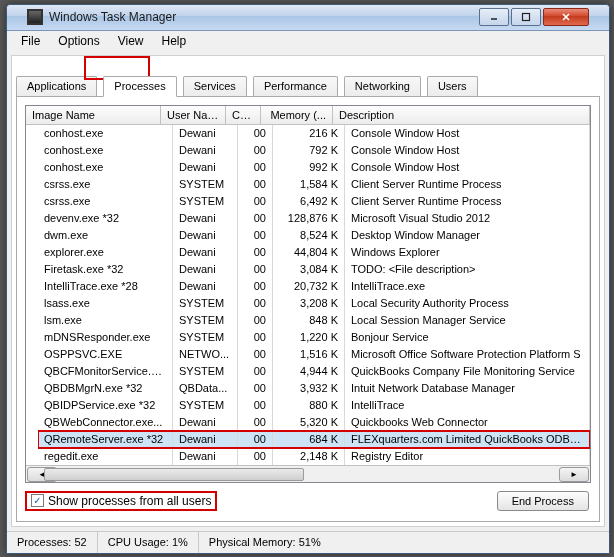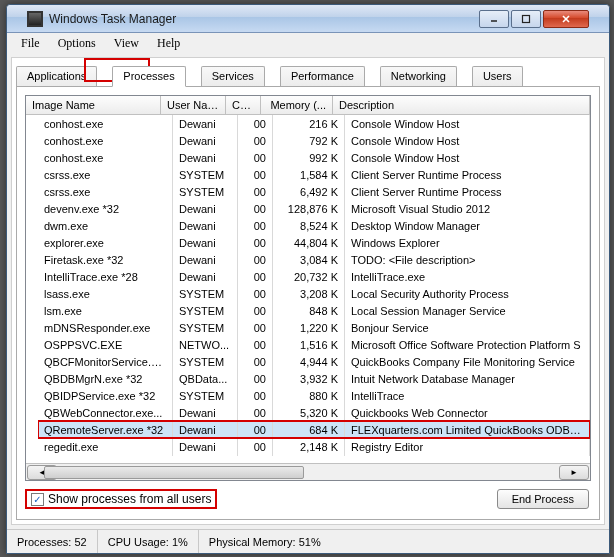--- a/index.html
+++ b/index.html
@@ -22,24 +22,24 @@
   .title-text { flex:1; color:#1a1a1a; font-size:12px; }
   .win-btns { display:flex; gap:0; }
   .win-btn { width:30px; height:18px; border:1px solid #5a6f8c; border-radius:2px; margin-left:2px;
     display:flex; align-items:center; justify-content:center; font-size:10px; cursor:pointer;
     background:linear-gradient(to bottom,#e6eef8,#c6d6ec); }
   .win-btn.close { width:46px; background:linear-gradient(to bottom,#e98a7b,#d44829 45%,#c33b1e 46%,#e0694f);
     border-color:#8a2a16; color:#fff; font-weight:bold; }
   .win-btn svg { width:10px; height:10px; }
 
   .menubar { height:20px; background:#f0f0f0; display:flex; align-items:center; padding:0 6px; gap:2px; }
-  .menu-item { padding:16px 8px; cursor:pointer;font-family:Liberation Serif, serif; }
+  .menu-item { padding:16px 8px; cursor:pointer; }
 
   .client { flex:1; background:#fff; margin:4px; display:flex; flex-direction:column; border:1px solid #d0d0d0; }
-  .tabs { display:flex; padding:8px 4px 0 4px; background:#fff; gap:16px; }
+  .tabs { display:flex; padding:20px 4px 0 4px; background:#fff; gap:7px; }
   .tab { padding:3px 10px 4px 10px; border:1px solid #aaa; border-bottom:none; margin-right:-1px;
     background:linear-gradient(to bottom,#f8f8f8,#ececec); font-size:11px; cursor:pointer;
     border-radius:2px 2px 0 0; position:relative; }
   .tab.active { background:#fff; z-index:2; border-bottom:1px solid #fff; margin-bottom:-1px; }
   .tab-highlight { position:absolute; border:2px solid #d40000; pointer-events:none; }
 
   .tab-page { flex:1; border:1px solid #aaa; margin:0 4px 4px 4px; padding:8px; display:flex; flex-direction:column; background:#fff; }
   .grid-wrap { flex:1; border:1px solid #828790; overflow:hidden; display:flex; flex-direction:column; }
   .grid-header, .grid-row { display:flex; }
   .grid-header { background:linear-gradient(to bottom,#fdfdfd,#ececec); border-bottom:1px solid #c0c0c0; font-size:11px; }

